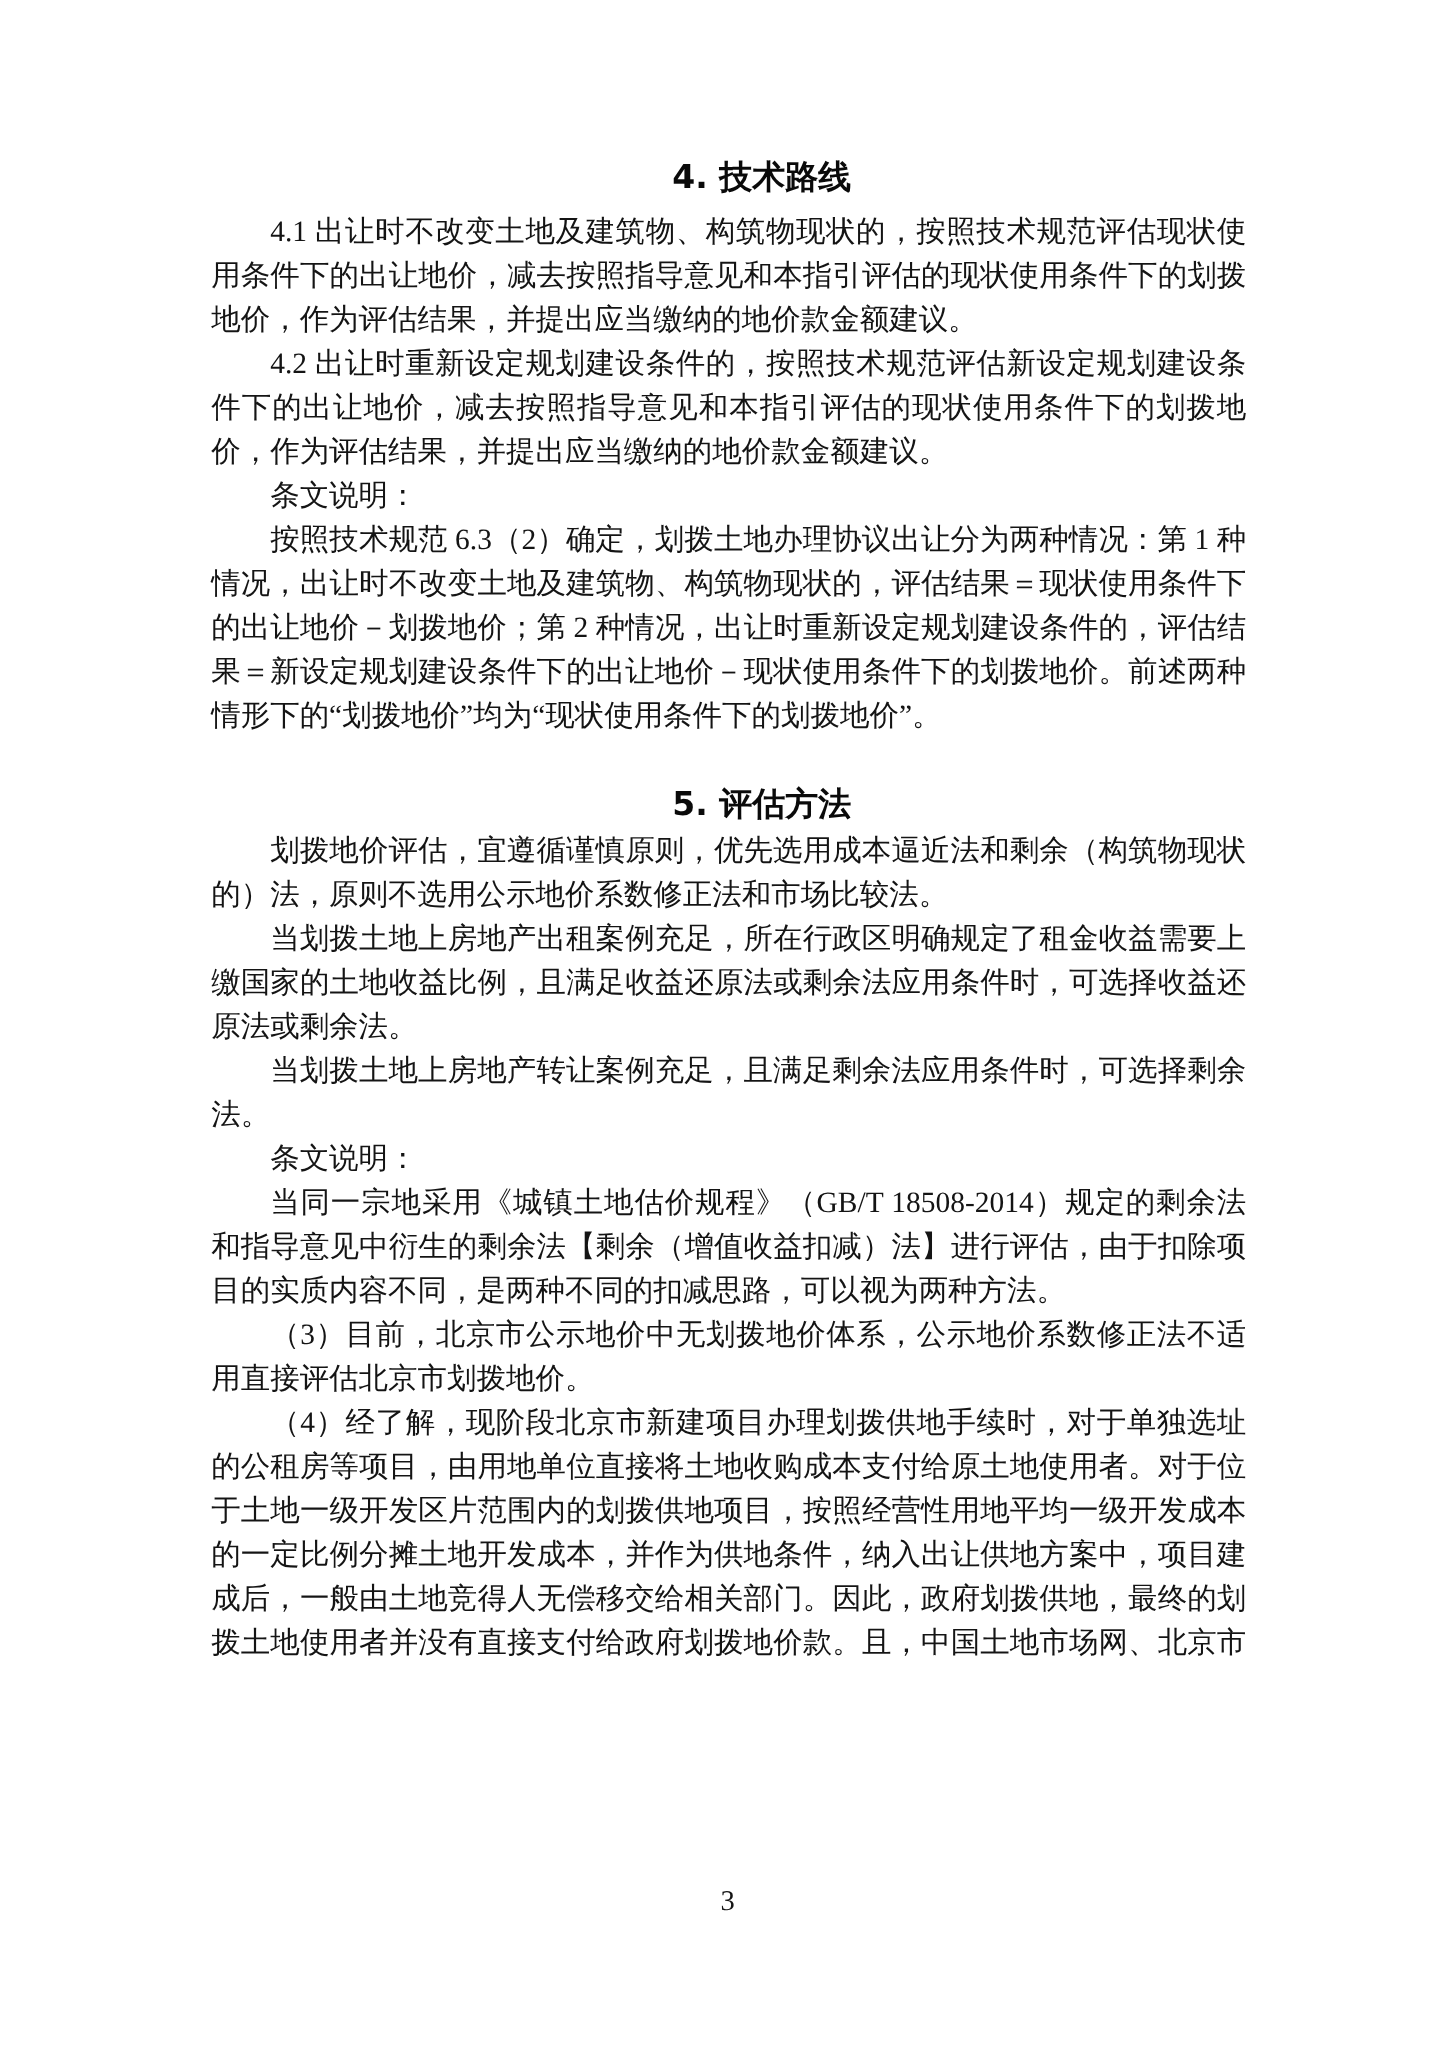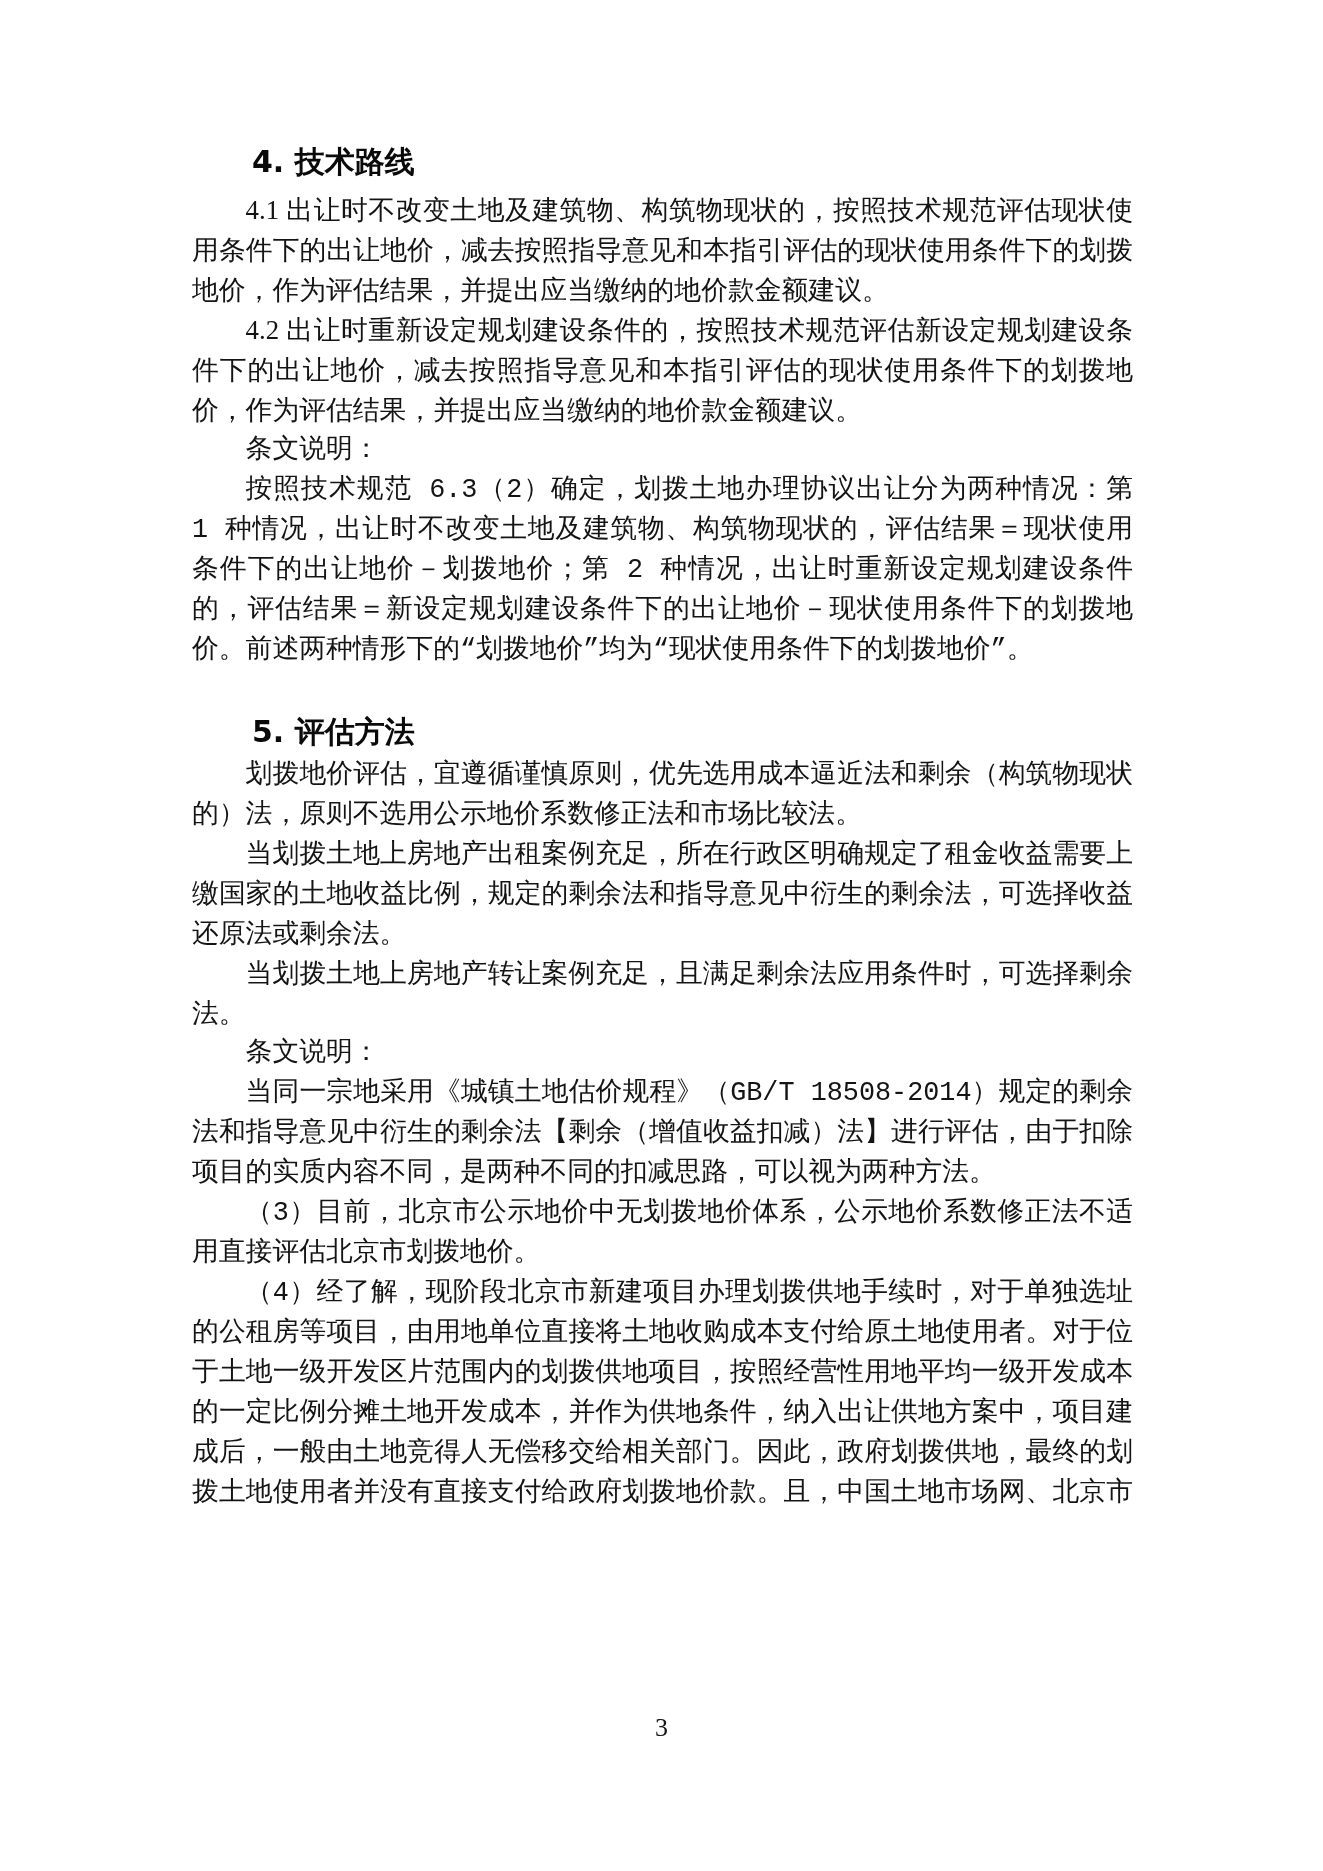--- a/index.html
+++ b/index.html
@@ -28,36 +28,35 @@
     text-justify: inter-ideograph;
     overflow-wrap: break-word;
   }
   .heading {
     font-family: "DejaVu Sans", "Liberation Sans", sans-serif;
     font-weight: bold;
     font-size: 30px;
     line-height: 43px;
     margin: 0 0 7px 0;
     text-indent: 2em;
-    text-align: left;
+    text-align: center;
     color: #0a0a0a;
   }
   .heading.second {
     margin: 40px 0 0 0;
   }
   p {
     margin: 0;
     text-indent: 2em;
   }
   .clause {
     font-weight: 400;
   }
   .note-label, .note {
     font-weight: 400;
-    font-family: Liberation Mono, monospace;
   }
   .note.continues {
     text-align-last: justify;
   }
   .page-number {
     position: absolute;
     left: 0;
     right: 0;
     top: 1708px;
     text-align: center;
@@ -74,21 +73,21 @@
   <div class="content">
 
     <div class="heading">4. 技术路线</div>
     <p class="clause">4.1 出让时不改变土地及建筑物、构筑物现状的，按照技术规范评估现状使用条件下的出让地价，减去按照指导意见和本指引评估的现状使用条件下的划拨地价，作为评估结果，并提出应当缴纳的地价款金额建议。</p>
     <p class="clause">4.2 出让时重新设定规划建设条件的，按照技术规范评估新设定规划建设条件下的出让地价，减去按照指导意见和本指引评估的现状使用条件下的划拨地价，作为评估结果，并提出应当缴纳的地价款金额建议。</p>
     <p class="note-label">条文说明：</p>
     <p class="note">按照技术规范 6.3（2）确定，划拨土地办理协议出让分为两种情况：第 1 种情况，出让时不改变土地及建筑物、构筑物现状的，评估结果＝现状使用条件下的出让地价－划拨地价；第 2 种情况，出让时重新设定规划建设条件的，评估结果＝新设定规划建设条件下的出让地价－现状使用条件下的划拨地价。前述两种情形下的“划拨地价”均为“现状使用条件下的划拨地价”。</p>
 
     <div class="heading second">5. 评估方法</div>
     <p class="clause">划拨地价评估，宜遵循谨慎原则，优先选用成本逼近法和剩余（构筑物现状的）法，原则不选用公示地价系数修正法和市场比较法。</p>
-    <p class="clause">当划拨土地上房地产出租案例充足，所在行政区明确规定了租金收益需要上缴国家的土地收益比例，规定的剩余法和指导意见中衍生的剩余法，可选择收益还原法或剩余法。</p>
+    <p class="clause">当划拨土地上房地产出租案例充足，所在行政区明确规定了租金收益需要上缴国家的土地收益比例，且满足收益还原法或剩余法应用条件时，可选择收益还原法或剩余法。</p>
     <p class="clause">当划拨土地上房地产转让案例充足，且满足剩余法应用条件时，可选择剩余法。</p>
     <p class="note-label">条文说明：</p>
     <p class="note">当同一宗地采用《城镇土地估价规程》（GB/T 18508-2014）规定的剩余法和指导意见中衍生的剩余法【剩余（增值收益扣减）法】进行评估，由于扣除项目的实质内容不同，是两种不同的扣减思路，可以视为两种方法。</p>
     <p class="note">（3）目前，北京市公示地价中无划拨地价体系，公示地价系数修正法不适用直接评估北京市划拨地价。</p>
     <p class="note continues">（4）经了解，现阶段北京市新建项目办理划拨供地手续时，对于单独选址的公租房等项目，由用地单位直接将土地收购成本支付给原土地使用者。对于位于土地一级开发区片范围内的划拨供地项目，按照经营性用地平均一级开发成本的一定比例分摊土地开发成本，并作为供地条件，纳入出让供地方案中，项目建成后，一般由土地竞得人无偿移交给相关部门。因此，政府划拨供地，最终的划拨土地使用者并没有直接支付给政府划拨地价款。且，中国土地市场网、北京市</p>
 
   </div>
 
   <div class="page-number">3</div>
 </div>

